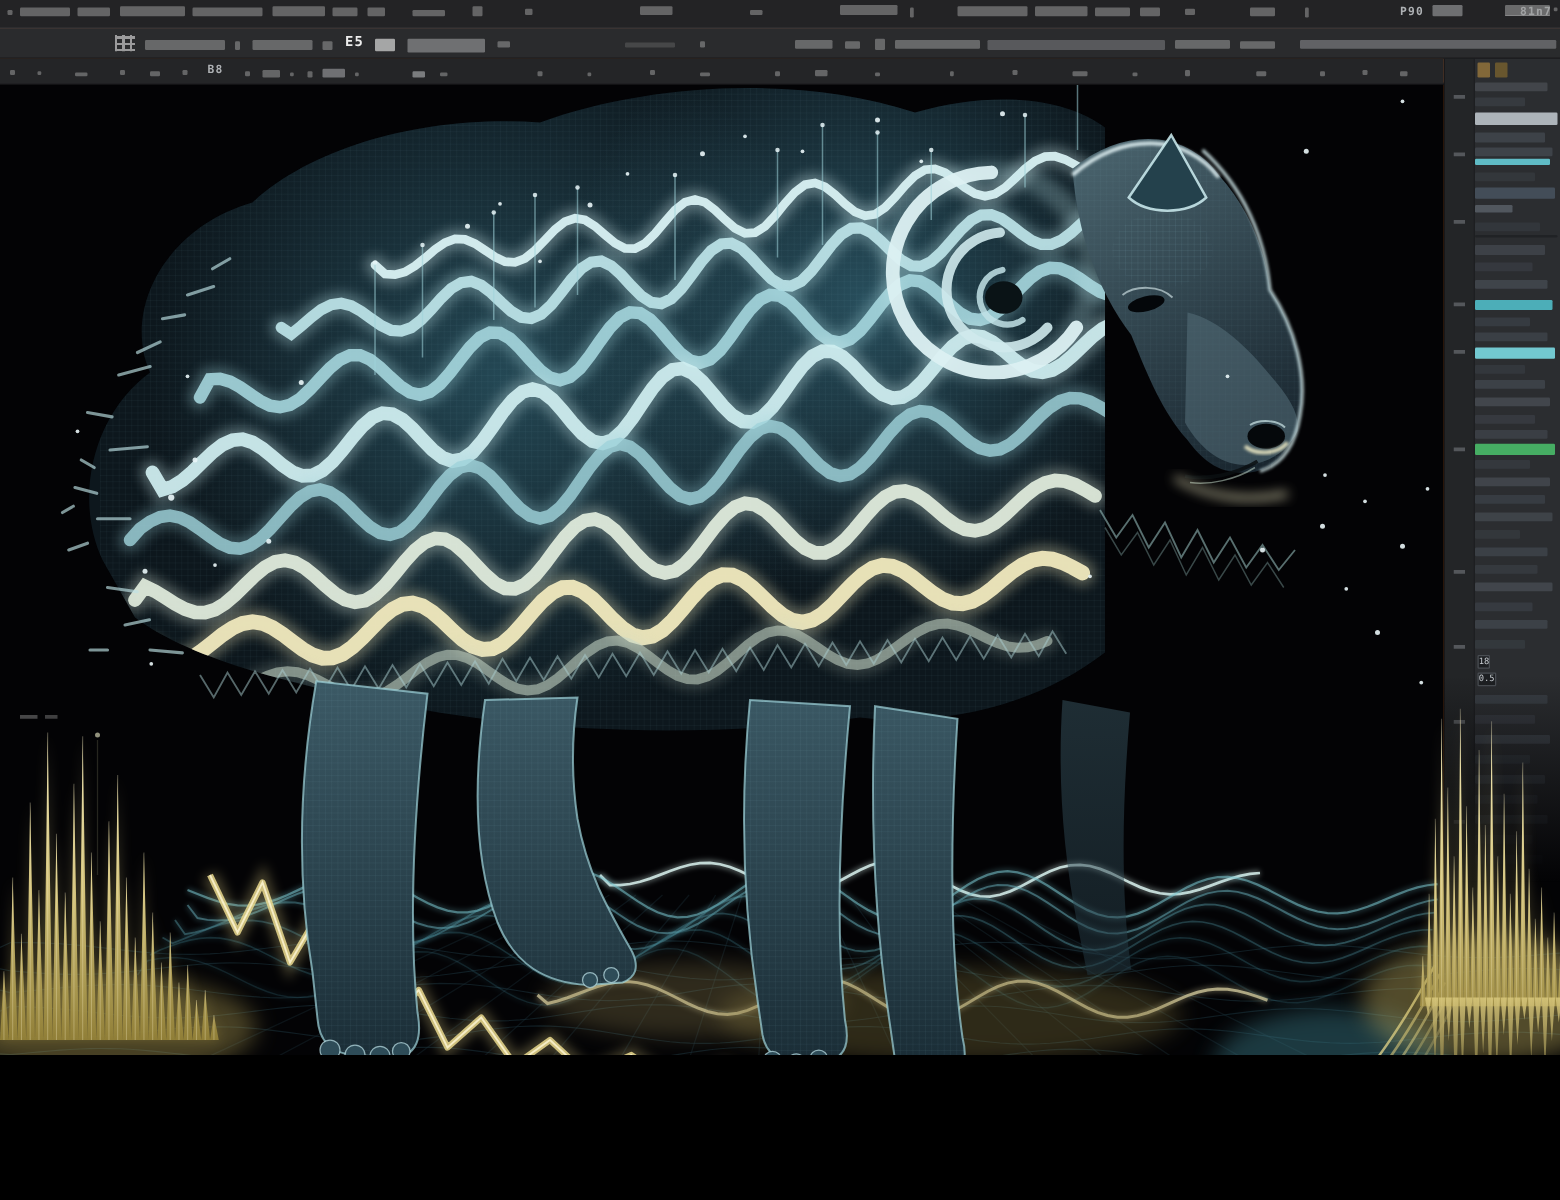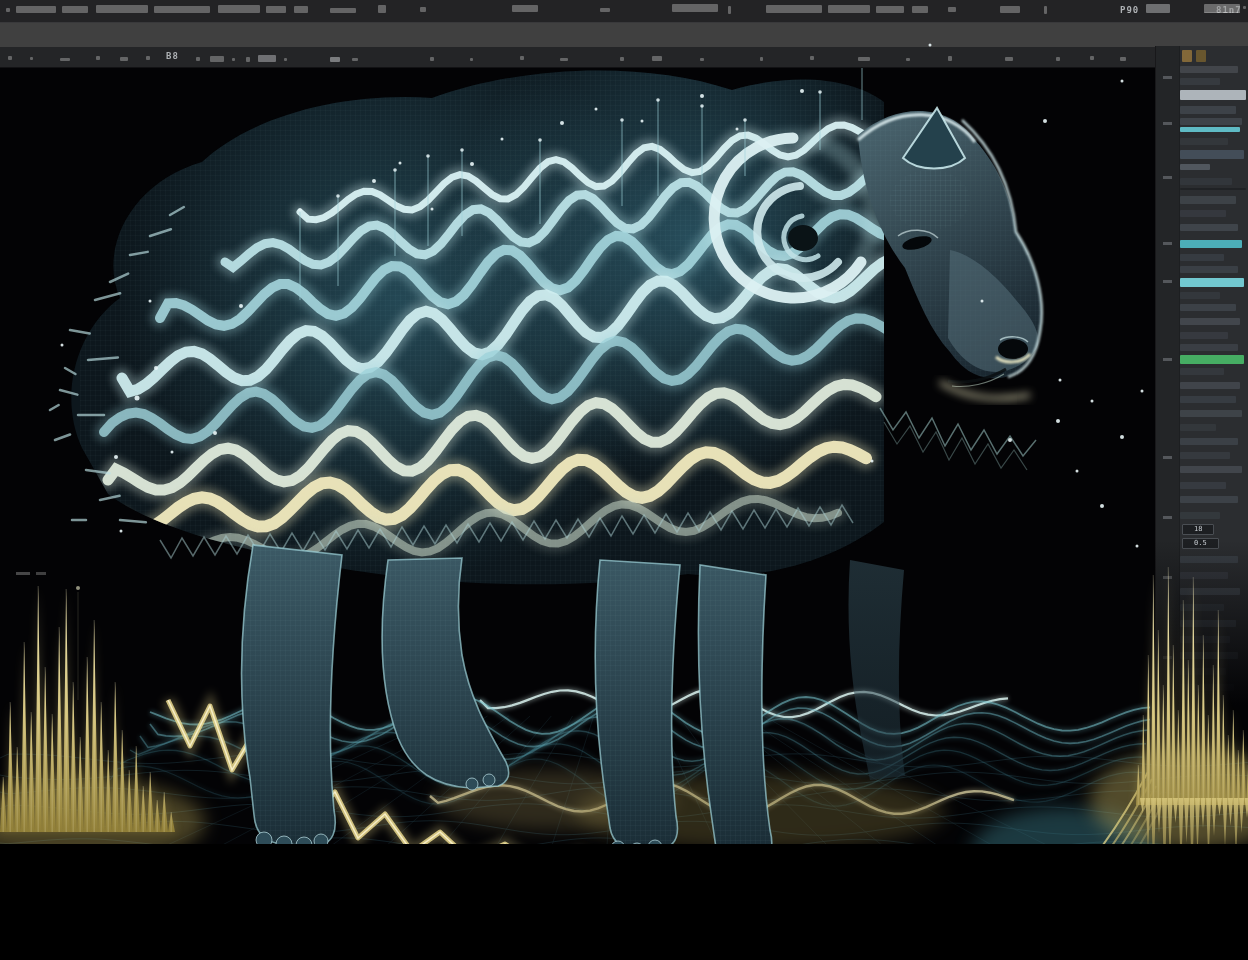--- a/index.html
+++ b/index.html
@@ -1,16 +1,16 @@
 <!DOCTYPE html>
 <html><head>
 <meta charset="utf-8">
 <style>
   html,body{margin:0;padding:0;background:#000;}
-  .stage{position:relative;width:1248px;height:844px;overflow:hidden;background:#404040;
+  .stage{position:relative;width:1248px;height:844px;overflow:hidden;background:#f97316;
          font-family:"DejaVu Sans","Liberation Sans",sans-serif;}
   
   .tbrow{position:absolute;left:0;overflow:hidden;}
   #tb1{top:0;width:1248px;height:22px;background:#232325;border-bottom:1px solid #39393b;}
   #tb2{top:23px;width:1248px;height:23px;background:#2a2b2d;border-bottom:1px solid #1a1a1c;}
   #tb3{top:47px;width:1155px;height:20px;background:#242527;border-bottom:1px solid #121214;text-align:right;}
   .blk{position:absolute;background:#9a9a9a;border-radius:1px;filter:blur(.4px);}
   .blk.u{border-bottom:1px solid #c9c9c9;}
   .tok{position:absolute;font:bold 9px "DejaVu Sans Mono","Liberation Mono",monospace;
        color:#aeb1b4;letter-spacing:1px;filter:blur(.2px);white-space:nowrap;}
@@ -18,21 +18,21 @@
   .gridicon{position:absolute;left:92px;top:5px;width:16px;height:13px;opacity:.8;
      background:repeating-linear-gradient(0deg,#b8b8b8 0 2px,transparent 2px 5px),
                 repeating-linear-gradient(90deg,#b8b8b8 0 2px,transparent 2px 6px);}
   
   #sidebar{position:absolute;left:1155px;top:46px;width:93px;height:684px;background:#2b2d30;
            border-left:1px solid #18181a;z-index:10;overflow:hidden;}
   #sb-rail{position:absolute;left:0;top:0;width:23px;height:100%;background:#232527;border-right:1px solid #1d1f21;}
   .railmark{position:absolute;left:7px;width:9px;height:3px;background:#54575b;}
   .sbrow{position:absolute;border-radius:1px;filter:blur(.45px);opacity:.92;}
   .sbbadge{position:absolute;background:#1d1f22;color:#c8cdd2;border:1px solid #4a4e53;
-           font:7px "DejaVu Sans Mono","Liberation Mono",monospace;padding:0 11px;line-height:9px;border-radius:1px;}
+           font:7px "DejaVu Sans Mono","Liberation Mono",monospace;padding:0 0;line-height:9px;border-radius:1px;}
   
   #art{position:absolute;left:0;top:0;width:1248px;height:960px;z-index:20;}
   .toolbar-layer{z-index:30;}
 </style>
 </head>
 <body>
 
 <div class="stage">
 
   <div id="tb1" class="tbrow toolbar-layer">
@@ -56,20 +56,41 @@
       <div class="blk" style="left: 766px; top: 5px; width: 56px; height: 8px; background: rgb(154, 154, 154); opacity: 0.55;"></div>
       <div class="blk" style="left: 828px; top: 5px; width: 42px; height: 8px; background: rgb(154, 154, 154); opacity: 0.55;"></div>
       <div class="blk" style="left: 876px; top: 6px; width: 28px; height: 7px; background: rgb(154, 154, 154); opacity: 0.55;"></div>
       <div class="blk" style="left: 912px; top: 6px; width: 16px; height: 7px; background: rgb(154, 154, 154); opacity: 0.55;"></div>
       <div class="blk" style="left: 948px; top: 7px; width: 8px; height: 5px; background: rgb(154, 154, 154); opacity: 0.55;"></div>
       <div class="blk" style="left: 1000px; top: 6px; width: 20px; height: 7px; background: rgb(154, 154, 154); opacity: 0.55;"></div>
       <div class="blk" style="left: 1044px; top: 6px; width: 3px; height: 8px; background: rgb(154, 154, 154); opacity: 0.55;"></div>
       <div class="blk" style="left: 1146px; top: 4px; width: 24px; height: 9px; background: rgb(119, 120, 122); opacity: 0.9;"></div>
       <div class="blk u" style="left: 1204px; top: 4px; width: 36px; height: 8px; background: rgb(154, 154, 154); opacity: 0.6;"></div>
       <div class="blk" style="left: 1243px; top: 6px; width: 3px; height: 3px; background: rgb(154, 154, 154); opacity: 0.55;"></div>
+    </div>
+  <div id="tb2" class="tbrow toolbar-layer">
+    <span class="gridicon"></span>
+    <span class="tok bright" style="left:276px;top:4px">E5</span>
+  <div class="blk" style="left: 116px; top: 9px; width: 64px; height: 8px; background: rgb(154, 154, 154); opacity: 0.55;"></div>
+      <div class="blk" style="left: 188px; top: 10px; width: 4px; height: 7px; background: rgb(154, 154, 154); opacity: 0.55;"></div>
+      <div class="blk" style="left: 202px; top: 9px; width: 48px; height: 8px; background: rgb(154, 154, 154); opacity: 0.55;"></div>
+      <div class="blk" style="left: 258px; top: 10px; width: 8px; height: 7px; background: rgb(154, 154, 154); opacity: 0.55;"></div>
+      <div class="blk" style="left: 300px; top: 8px; width: 16px; height: 10px; background: rgb(207, 207, 207); opacity: 0.75;"></div>
+      <div class="blk" style="left: 326px; top: 8px; width: 62px; height: 11px; background: rgb(115, 116, 118); opacity: 0.95;"></div>
+      <div class="blk" style="left: 398px; top: 10px; width: 10px; height: 5px; background: rgb(154, 154, 154); opacity: 0.55;"></div>
+      <div class="blk" style="left: 500px; top: 11px; width: 40px; height: 4px; background: rgb(136, 136, 136); opacity: 0.3;"></div>
+      <div class="blk" style="left: 560px; top: 10px; width: 4px; height: 5px; background: rgb(154, 154, 154); opacity: 0.55;"></div>
+      <div class="blk" style="left: 636px; top: 9px; width: 30px; height: 7px; background: rgb(154, 154, 154); opacity: 0.55;"></div>
+      <div class="blk" style="left: 676px; top: 10px; width: 12px; height: 6px; background: rgb(154, 154, 154); opacity: 0.55;"></div>
+      <div class="blk" style="left: 700px; top: 8px; width: 8px; height: 9px; background: rgb(154, 154, 154); opacity: 0.55;"></div>
+      <div class="blk" style="left: 716px; top: 9px; width: 68px; height: 7px; background: rgb(154, 154, 154); opacity: 0.55;"></div>
+      <div class="blk" style="left: 790px; top: 9px; width: 142px; height: 8px; background: rgb(126, 128, 131); opacity: 0.55;"></div>
+      <div class="blk" style="left: 940px; top: 9px; width: 44px; height: 7px; background: rgb(154, 154, 154); opacity: 0.55;"></div>
+      <div class="blk" style="left: 992px; top: 10px; width: 28px; height: 6px; background: rgb(154, 154, 154); opacity: 0.55;"></div>
+      <div class="blk" style="left: 1040px; top: 9px; width: 205px; height: 7px; background: rgb(134, 136, 139); opacity: 0.6;"></div>
     </div>
   <div id="tb3" class="tbrow toolbar-layer">
     <span class="tok" style="left:166px;top:4px">B8</span>
   <div class="blk" style="left: 8px; top: 9px; width: 4px; height: 4px; background: rgb(154, 154, 154); opacity: 0.55;"></div>
       <div class="blk" style="left: 30px; top: 10px; width: 3px; height: 3px; background: rgb(154, 154, 154); opacity: 0.55;"></div>
       <div class="blk" style="left: 60px; top: 11px; width: 10px; height: 3px; background: rgb(154, 154, 154); opacity: 0.55;"></div>
       <div class="blk" style="left: 96px; top: 9px; width: 4px; height: 4px; background: rgb(154, 154, 154); opacity: 0.55;"></div>
       <div class="blk" style="left: 120px; top: 10px; width: 8px; height: 4px; background: rgb(154, 154, 154); opacity: 0.55;"></div>
       <div class="blk" style="left: 146px; top: 9px; width: 4px; height: 4px; background: rgb(154, 154, 154); opacity: 0.55;"></div>
       <div class="blk" style="left: 196px; top: 10px; width: 4px; height: 4px; background: rgb(154, 154, 154); opacity: 0.55;"></div>

